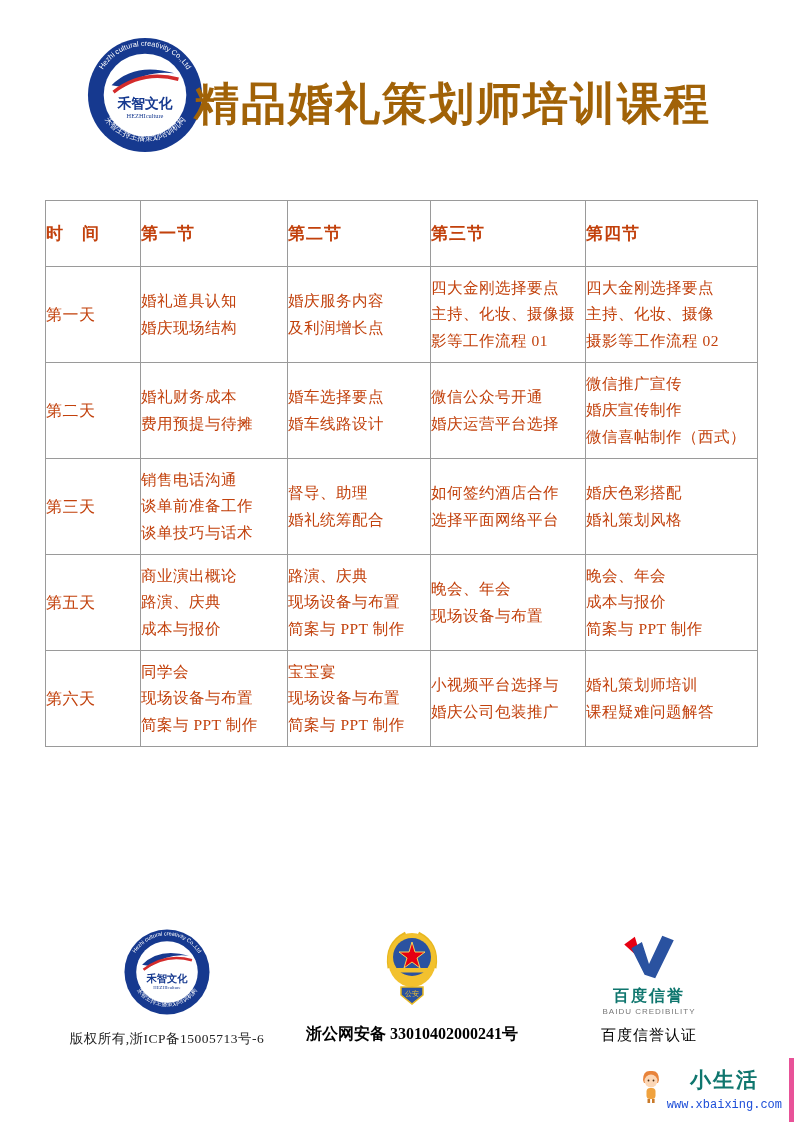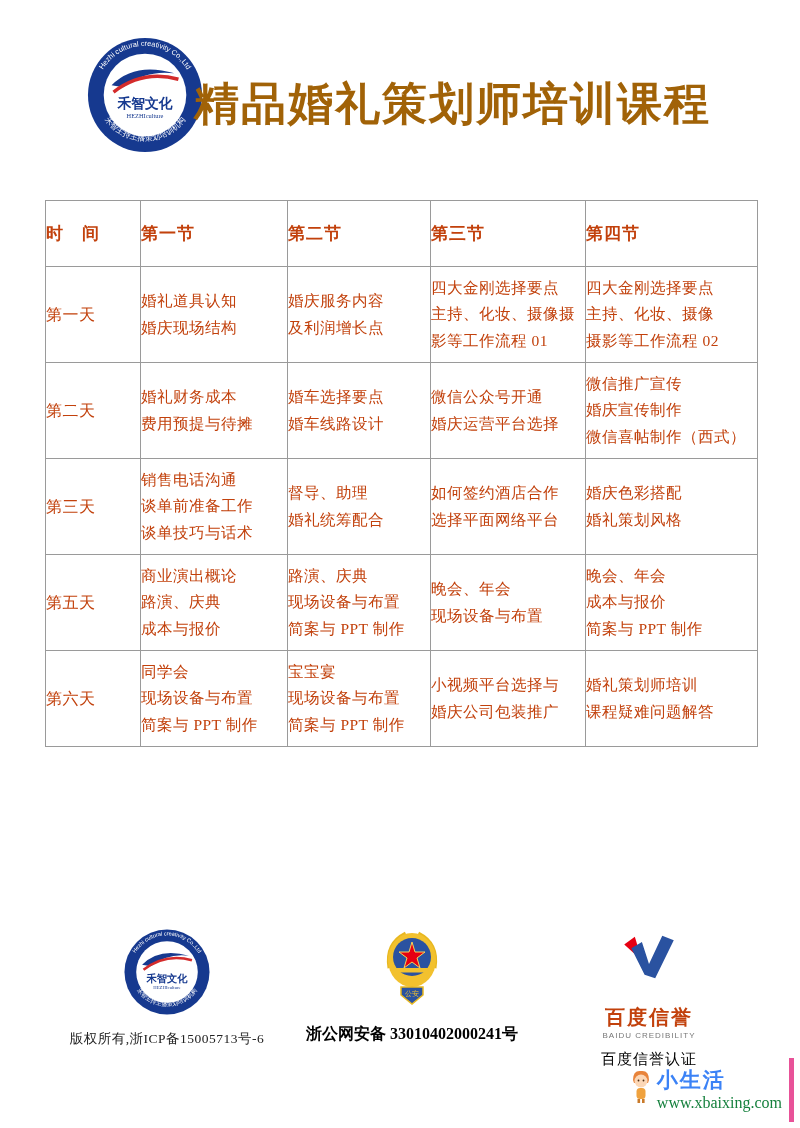--- a/index.html
+++ b/index.html
@@ -34,30 +34,30 @@
   .footer { position:absolute; left:0; top:928px; width:800px; height:130px; }
   .f-col { position:absolute; text-align:center; }
   .f-left   { left:58px;  width:218px; }
   .f-center { left:293px; width:238px; }
   .f-right  { left:558px; width:182px; }
   .footer-logo { width:88px; height:88px; }
   .icp-text   { margin-top:10px; font-size:13.5px; color:#222; letter-spacing:0.5px; }
   .police-badge { width:66px; height:78px; }
   .police-text { margin-top:14px; font-size:16px; font-weight:bold; color:#000; }
   .baidu-icon { width:54px; height:46px; margin-top:6px; }
-  .baidu-cn  { font-size:20px; font-weight:bold; color:#c2410c; margin-top:20px; letter-spacing:2px; }
+  .baidu-cn  { font-size:16px; font-weight:bold; color:#0f766e; margin-top:2px; letter-spacing:2px; }
   .baidu-en  { font-size:8px; color:#777; letter-spacing:1px; font-family:"Liberation Sans",sans-serif; }
   .baidu-cert { margin-top:10px; font-size:15px; color:#000; letter-spacing:1px; }
 
   
   .watermark { position:absolute; right:18px; top:1066px; display:flex; align-items:flex-start; }
   .wm-mascot { width:24px; height:34px; margin-right:4px; margin-top:4px; }
-  .wm-name { font-size:21px; font-weight:bold; color:#3b82f6; letter-spacing:2px;
-             font-family:"Liberation Sans",sans-serif; }
-  .wm-url  { font-size:16px; color:#15803d; font-family:Liberation Serif, serif; }
+  .wm-name { font-size:21px; font-weight:bold; color:#0f766e; letter-spacing:2px;
+             font-family:"Liberation Sans",sans-serif;text-align:center; }
+  .wm-url  { font-size:12px; color:#1d4ed8; font-family:Liberation Mono, monospace; }
   .wm-bar  { position:absolute; left:789px; top:1058px; width:5px; height:64px; background:#e85298; }
 </style>
 </head>
 <body>
 
 <div class="page">
 
   <svg width="0" height="0" style="position:absolute" aria-hidden="true">
     <defs>
       <symbol id="hezhilogo" viewBox="0 0 120 120">

